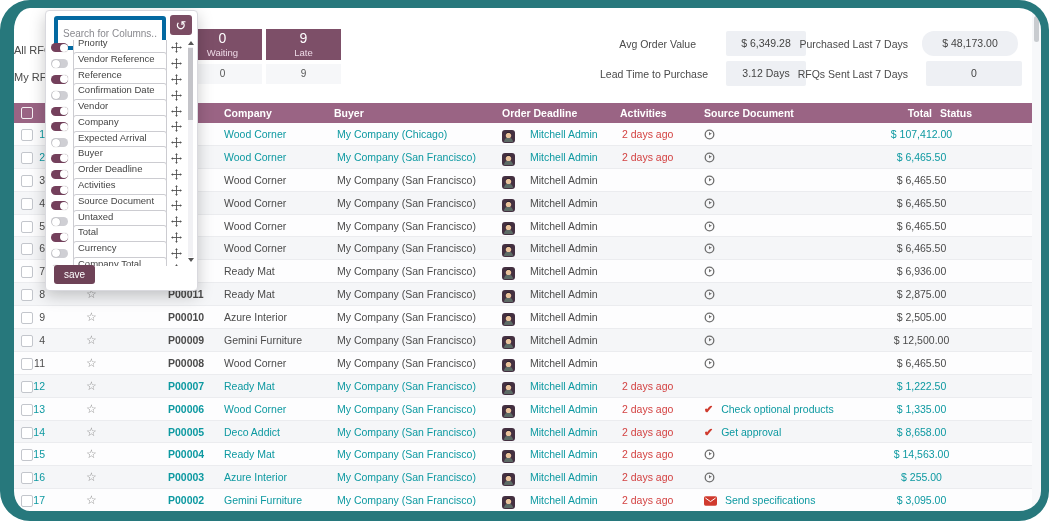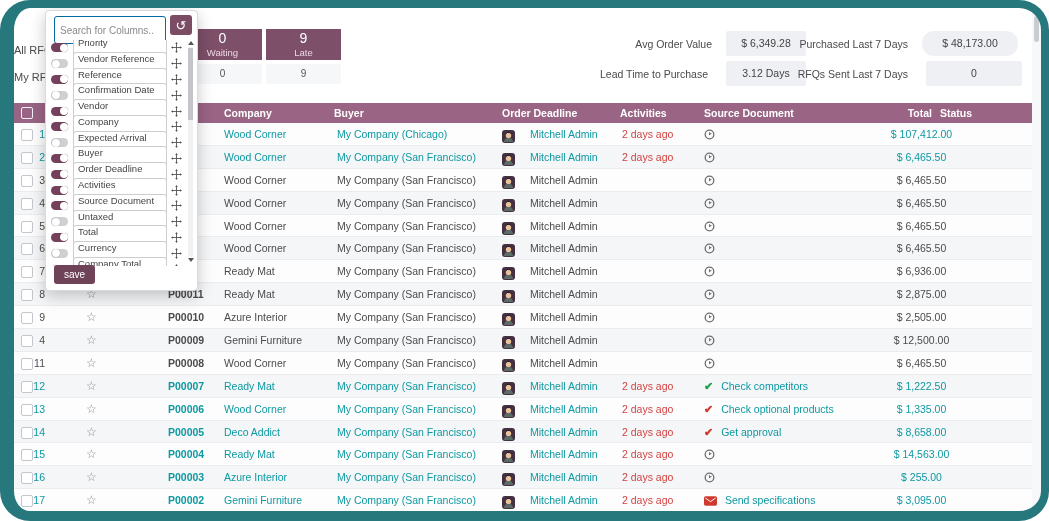--- a/index.html
+++ b/index.html
@@ -15,21 +15,21 @@
 
   .tile{position:absolute;top:29px;height:31px;background:#7d4f68;color:#fff;text-align:center;z-index:5;cursor:pointer;}
   .tile1{left:183px;width:79px;} .tile2{left:266px;width:75px;}
   .tile .tv{font-size:14px;line-height:17px;padding-top:1px;}
   .tile .tl{font-size:9.5px;color:#eed9e6;line-height:11px;}
   .sub{position:absolute;top:64px;height:20px;line-height:20px;background:#f6f7f9;color:#555;
        font-size:10px;text-align:center;z-index:5;}
   .sub1{left:183px;width:79px;} .sub2{left:266px;width:75px;}
 
   .stat-label{position:absolute;width:152px;text-align:right;font-size:10.5px;color:#4a4a4a;z-index:5;}
-  .sl1{left:560px;top:38px;} .sl2{left:756px;top:38px;} .sl3{left:556px;top:68px;} .sl4{left:756px;top:68px;}
+  .sl1{left:544px;top:38px;} .sl2{left:756px;top:38px;} .sl3{left:556px;top:68px;} .sl4{left:756px;top:68px;}
   .stat-box{position:absolute;height:25px;line-height:25px;background:#eef0f4;border-radius:2px;
             font-size:10.5px;color:#444;text-align:center;z-index:5;}
   .sb1{left:726px;top:31px;width:80px;} .sb2{left:922px;top:31px;width:96px;border-radius:12px;}
   .sb3{left:726px;top:61px;width:80px;} .sb4{left:926px;top:61px;width:96px;}
 
   
   .thead{position:absolute;left:13px;top:103px;width:1019px;height:20px;background:#9a6484;z-index:4;}
   .thead .hcell{position:absolute;top:0;height:20px;line-height:20px;color:#fff;font-size:10.5px;font-weight:bold;}
   .h-check{position:absolute;left:8px;top:4px;width:10px;height:10px;border:1px solid rgba(255,255,255,.9);border-radius:2px;}
   .h-company{left:211px;} .h-buyer{left:321px;} .h-deadline{left:489px;} .h-activities{left:607px;}
@@ -55,21 +55,21 @@
   .accent .c-buyer,.accent .c-total{color:#0d99a1;}
   .activity-label{color:#0d99a1;margin-left:5px;vertical-align:1px;}
   .act-icon{display:none;vertical-align:-1px;}
   .check-icon{font-size:11px;font-weight:bold;vertical-align:1px;}
   .check-icon.green{color:#23a24d;} .check-icon.red{color:#cf3b2e;}
 
   
   .panel{position:absolute;left:45px;top:10px;width:151px;height:279px;background:#fff;
          border:1px solid #d9d9de;border-radius:4px;box-shadow:0 5px 16px rgba(0,0,0,.22);z-index:40;}
   .col-search{position:absolute;left:8px;top:5px;width:112px;height:19px;box-sizing:border-box;
-              border:1px solid #0369a1;border-radius:3px;font-size:10px;padding:13px 5px;color:#444;
+              border:4px solid #0369a1;border-radius:3px;font-size:10px;padding:13px 5px;color:#444;
               font-family:"Liberation Sans",sans-serif;}
   .col-search::placeholder{color:#8a8a8f;}
   .reset-btn{position:absolute;right:5px;top:4px;width:22px;height:20px;background:#7b4c63;color:#fff;
              border:none;border-radius:3px;font-size:13px;line-height:19px;text-align:center;padding:0;cursor:pointer;}
   .column-list{position:absolute;left:5px;top:29px;width:132px;height:226px;overflow:hidden;}
   .col-row{display:flex;align-items:center;height:15.8px;}
   .toggle{flex:0 0 17px;width:17px;height:9px;border-radius:5px;position:relative;margin-right:5px;cursor:pointer;}
   .toggle.on{background:#74405c;}  .toggle.off{background:#cfcfd4;}
   .toggle::after{content:"";position:absolute;top:0.5px;width:8px;height:8px;background:#fff;border-radius:50%;
                  box-shadow:0 0 1px rgba(0,0,0,.4);}
@@ -441,26 +441,20 @@
       <div class="c-vendor">Ready Mat</div>
       <div class="c-company">My Company (San Francisco)</div>
       <div class="c-avatar"><svg width="13" height="13" viewBox="0 0 13 13">
             <rect width="13" height="13" rx="3" fill="#443041"></rect>
             <path d="M2 12 a4.5 4.5 0 0 1 9 0 Z" fill="#5d6b66"></path>
             <circle cx="6.5" cy="5.4" r="2.7" fill="#e9c29b"></circle>
             <path d="M3.6 5 a3 3 0 0 1 5.8 0 l-0.4 -1.6 a2.8 2.8 0 0 0 -5 0 Z" fill="#241a26"></path>
           </svg></div>
       <div class="c-buyer">Mitchell Admin</div>
       <div class="c-deadline">2 days ago</div>
-      <div class="c-activity">
-        
-        <span class="act-icon check-icon green" style="display: inline-block;">✔</span>
-        
-        <span class="activity-label">Check competitors</span>
-      </div>
       <div class="c-total">$ 1,222.50</div>
     </div>
 
     <div class="trow accent">
       <div class="c-check"></div>
       <div class="c-num">13</div>
       <div class="c-star">☆</div>
       <div class="c-ref">P00006</div>
       <div class="c-vendor">Wood Corner</div>
       <div class="c-company">My Company (San Francisco)</div>

